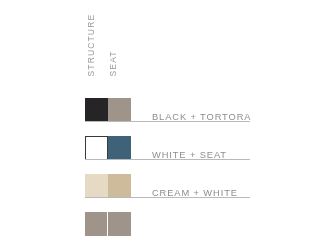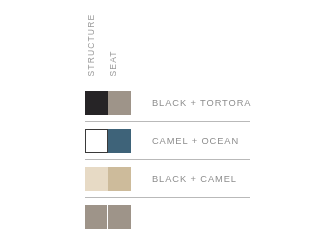--- a/index.html
+++ b/index.html
@@ -49,21 +49,21 @@
   .rows {
     position: absolute;
     left: 0;
     top: 84px;
     width: 336px;
   }
   .legend-row {
     position: relative;
     height: 38px;
     display: flex;
-    align-items: center;
+    align-items: flex-end;
   }
   .swatch-pair {
     position: relative;
     margin-left: 85px;
     width: 46px;
     height: 24px;
     display: flex;
     flex-shrink: 0;
   }
   .swatch {
@@ -112,29 +112,29 @@
           <div class="swatch" style="background: rgb(158, 148, 137);"></div>
         </div>
         <div class="row-label">BLACK + TORTORA</div>
         <div class="row-divider"></div>
       </div>
       <div class="legend-row">
         <div class="swatch-pair">
           <div class="swatch outlined" style="background: rgb(255, 255, 255);"></div>
           <div class="swatch" style="background: rgb(62, 99, 121);"></div>
         </div>
-        <div class="row-label">CAMEL + OCEAN</div>
+        <div class="row-label">WHITE + SEAT</div>
         <div class="row-divider"></div>
       </div>
       <div class="legend-row">
         <div class="swatch-pair">
           <div class="swatch" style="background: rgb(231, 218, 197);"></div>
           <div class="swatch" style="background: rgb(205, 187, 155);"></div>
         </div>
-        <div class="row-label">BLACK + CAMEL</div>
+        <div class="row-label">CREAM + WHITE</div>
         <div class="row-divider"></div>
       </div>
       <div class="legend-row">
         <div class="swatch-pair">
           <div class="swatch divided" style="background: rgb(158, 148, 137);"></div>
           <div class="swatch" style="background: rgb(158, 148, 137);"></div>
         </div>
       </div>
     </div>
 

